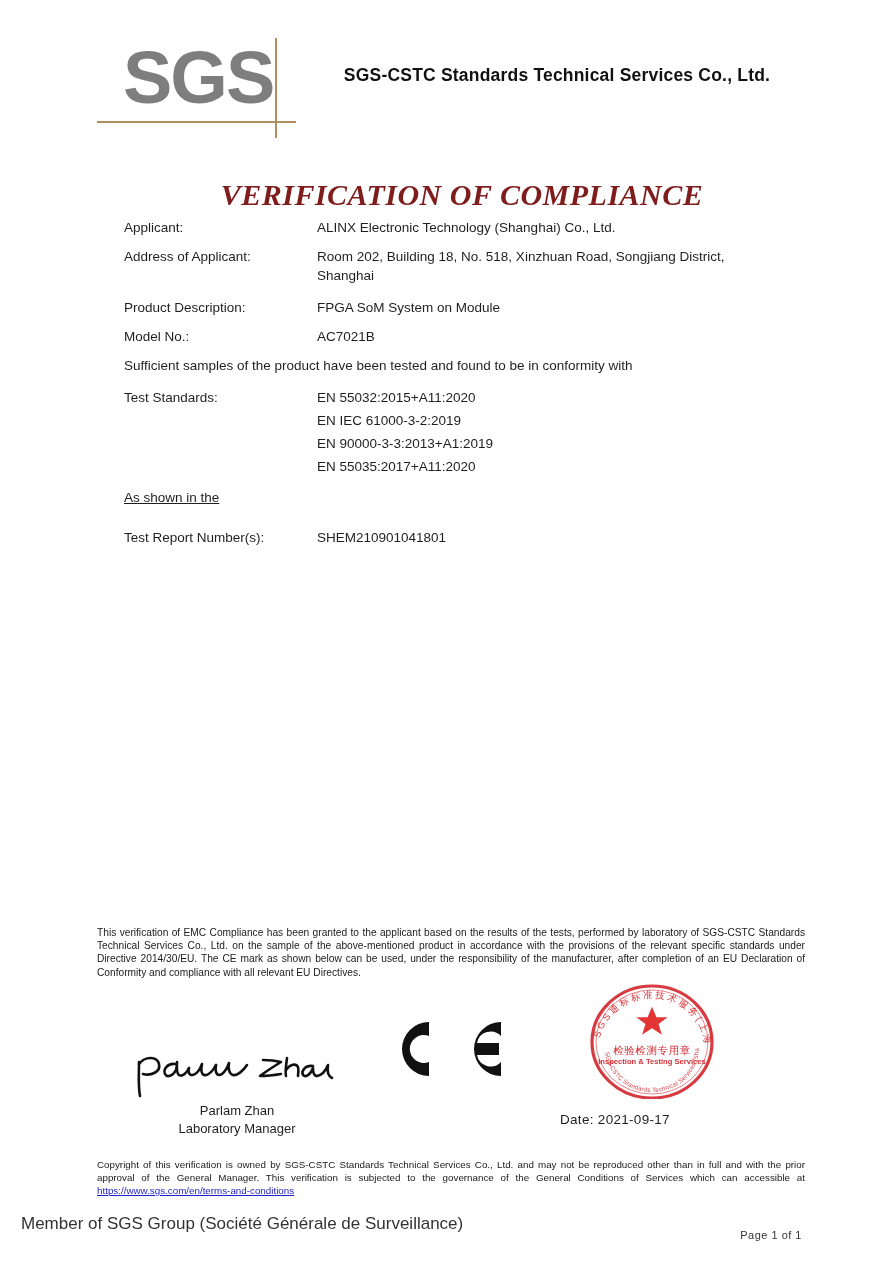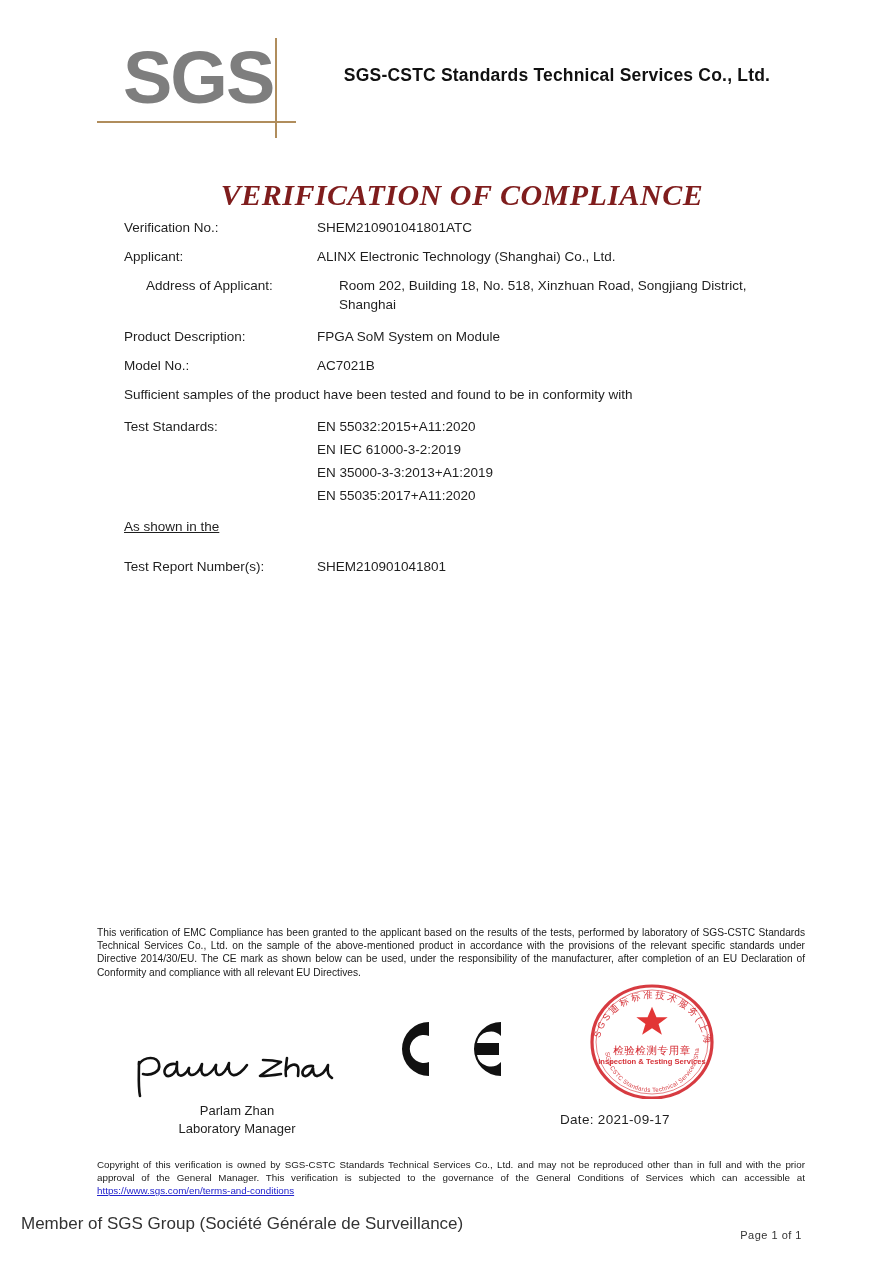--- a/index.html
+++ b/index.html
@@ -114,21 +114,21 @@
   }
   .field-value .vline {
     display: block;
   }
   .full-row {
     margin-bottom: 10px;
     line-height: 19px;
   }
   .row-standards { margin-bottom: 8px; }
   .row-standards .field-value .vline { margin-bottom: 4px; }
-  .row-address { margin-bottom: 13px; margin-left: 22px; }
+  .row-address { margin-bottom: 13px; }
   .row-asshown { margin-bottom: 21px; text-decoration: underline; }
   .row-suff { margin-bottom: 13px; margin-top: 4px; }
 
   
   .disclaimer {
     position: absolute;
     left: 97px;
     top: 926px;
     width: 708px;
     font-size: 10.2px;
@@ -228,24 +228,20 @@
     <div class="logo-hline"></div>
     <div class="logo-vline"></div>
   </div>
   <div class="company-name">SGS-CSTC Standards Technical Services Co., Ltd.</div>
 </div>
 
 <div class="doc-title">VERIFICATION OF COMPLIANCE</div>
 
 <div class="fields">
 
-  <div class="field-row">
-    <div class="field-label">Verification No.:</div>
-    <div class="field-value">SHEM210901041801ATC</div>
-  </div>
 
   <div class="field-row">
     <div class="field-label">Applicant:</div>
     <div class="field-value">ALINX Electronic Technology (Shanghai) Co., Ltd.</div>
   </div>
 
   <div class="field-row row-address">
     <div class="field-label">Address of Applicant:</div>
     <div class="field-value">
       <span class="vline">Room 202, Building 18, No. 518, Xinzhuan Road, Songjiang District,</span>
@@ -263,21 +259,21 @@
     <div class="field-value">AC7021B</div>
   </div>
 
   <div class="full-row row-suff">Sufficient samples of the product have been tested and found to be in conformity with</div>
 
   <div class="field-row row-standards">
     <div class="field-label">Test Standards:</div>
     <div class="field-value">
       <span class="vline">EN 55032:2015+A11:2020</span>
       <span class="vline">EN IEC 61000-3-2:2019</span>
-      <span class="vline">EN 35000-3-3:2013+A1:2019</span>
+      <span class="vline">EN 90000-3-3:2013+A1:2019</span>
       <span class="vline">EN 55035:2017+A11:2020</span>
     </div>
   </div>
 
   <div class="full-row row-asshown">As shown in the</div>
 
   <div class="field-row">
     <div class="field-label">Test Report Number(s):</div>
     <div class="field-value">SHEM210901041801</div>
   </div>

